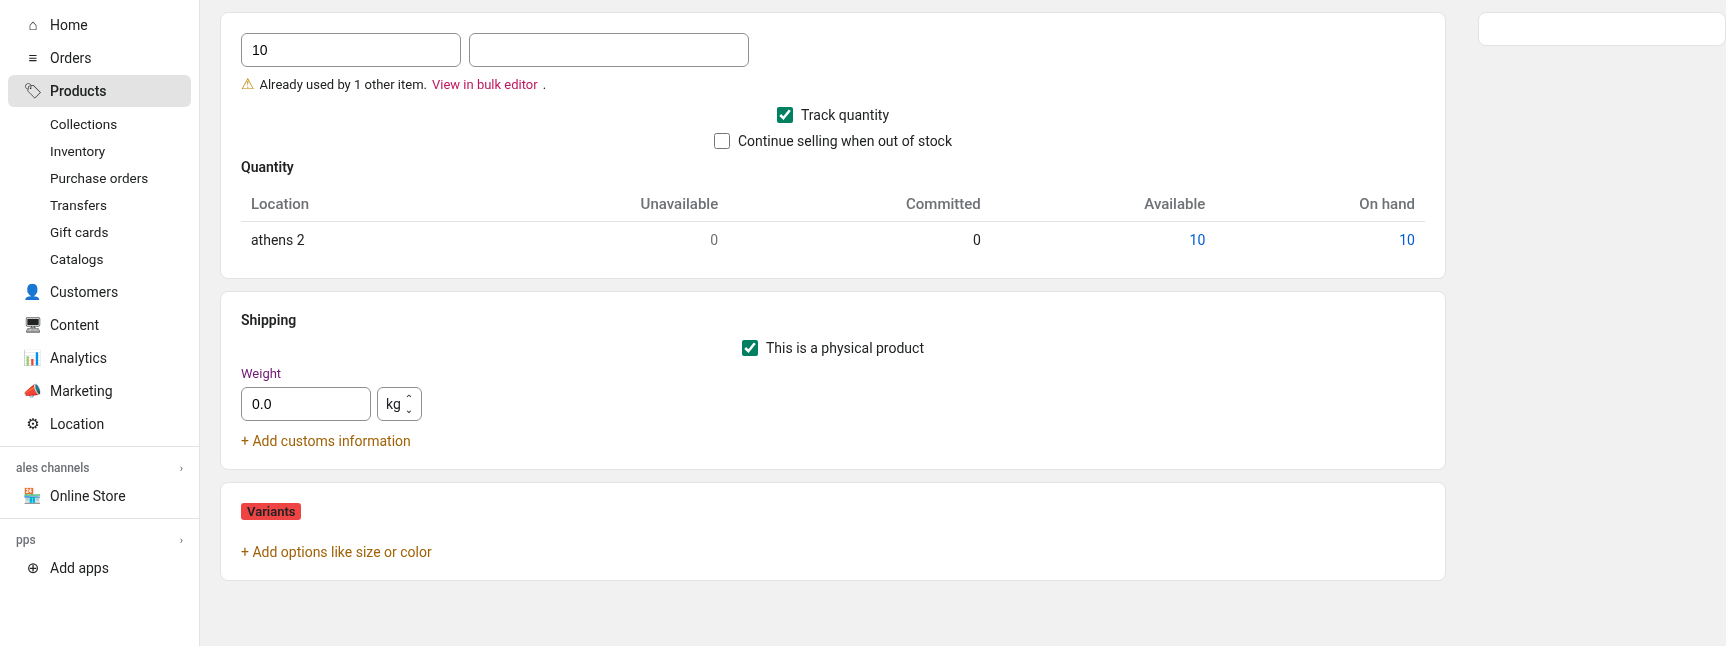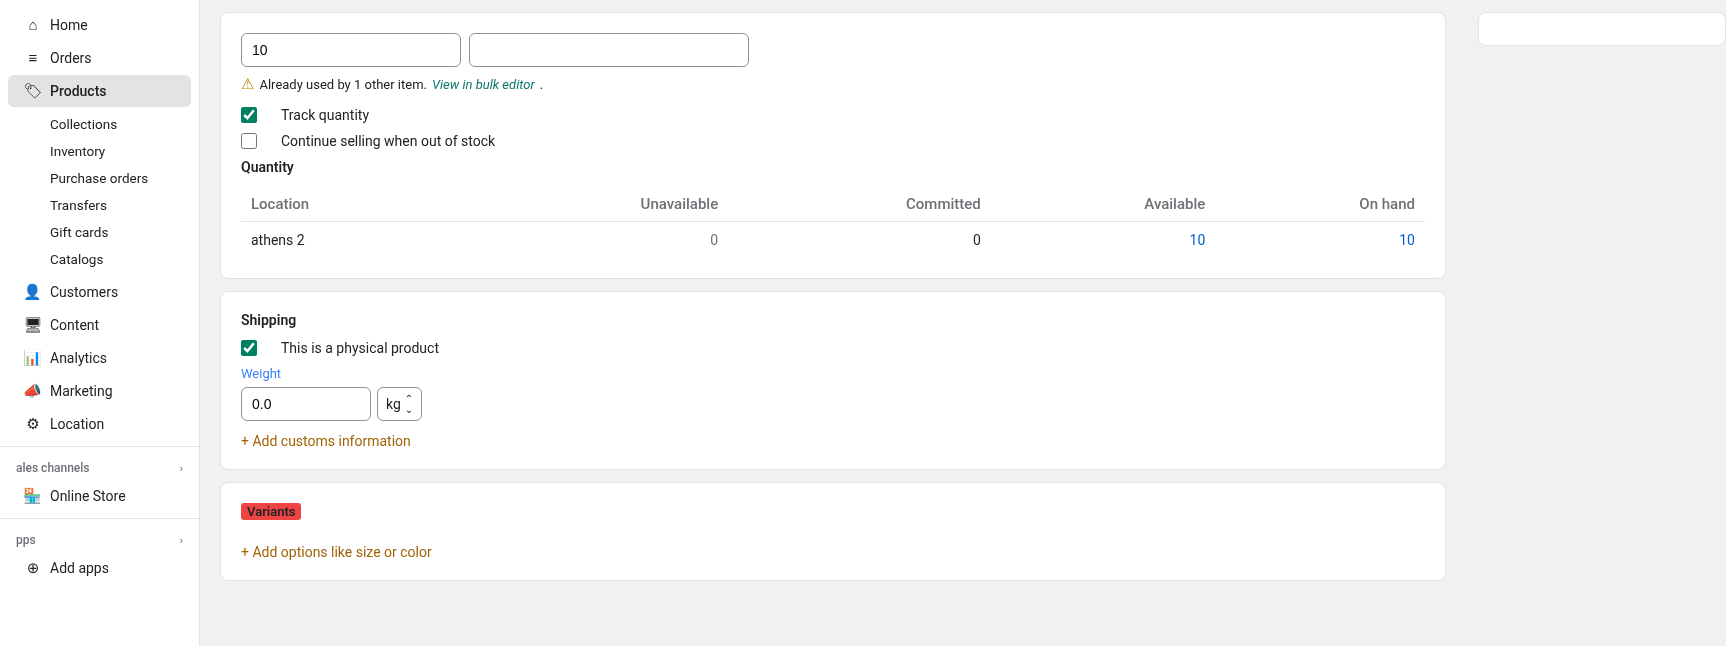--- a/index.html
+++ b/index.html
@@ -23,24 +23,24 @@
 
     
     .input-row { display: flex; gap: 8px; margin-bottom: 8px; }
     .text-input { border: 1px solid #8c9196; border-radius: 6px; padding: 6px 10px; font-size: 14px; height: 34px; }
     .text-input.has-value { width: 220px; }
     .text-input.empty { width: 280px; }
 
     
     .warning-text { font-size: 13px; color: #202223; display: flex; align-items: center; gap: 5px; margin-bottom: 14px; }
     .warning-icon { color: #b98900; font-size: 15px; }
-    .warning-link { color: #0f766e; text-decoration: none; font-style: italic; }
-
-    
-    .checkbox-row { display: flex; align-items: center; gap: 24px; margin-bottom: 10px; font-size: 14px; }
+    .warning-link { color: #be185d; text-decoration: none; }
+
+    
+    .checkbox-row { display: flex; align-items: center; gap: 8px; margin-bottom: 10px; font-size: 14px; justify-content: center; }
     .checkbox-row input[type="checkbox"] { width: 16px; height: 16px; accent-color: #008060; cursor: pointer; }
 
     
     .section-title { font-size: 14px; font-weight: 600; margin-bottom: 12px; }
 
     
     .qty-table { width: 100%; border-collapse: collapse; }
     .qty-table th { text-align: left; font-size: 15px; font-weight: 500; color: #6d7175; padding: 8px 10px; border-bottom: 1px solid #e1e3e5; }
     .qty-table th.right { text-align: right; }
     .qty-table td { padding: 10px 10px; border-bottom: 1px solid #e1e3e5; font-size: 14px; }
@@ -195,21 +195,21 @@
 
   <div class="card">
     <div class="section-title">Shipping</div>
 
     <div class="checkbox-row">
       <input type="checkbox" id="physical" checked="" style="">
       <label for="physical">This is a physical product</label>
     </div>
 
     <div style="margin-top: 10px;">
-      <div style="font-size: 13px; color: #3b82f6; margin-bottom: 6px;">Weight</div>
+      <div style="font-size: 13px; color: #701a75; margin-bottom: 6px;">Weight</div>
       <div class="weight-row">
         <input type="text" class="weight-input" value="0.0" style="">
         <div class="unit-select">
           <span>kg</span>
           <span style="font-size: 10px;">⌃<br style="line-height:0">⌄</span>
         </div>
       </div>
     </div>
 
     <a class="add-link">+ Add customs information</a>

